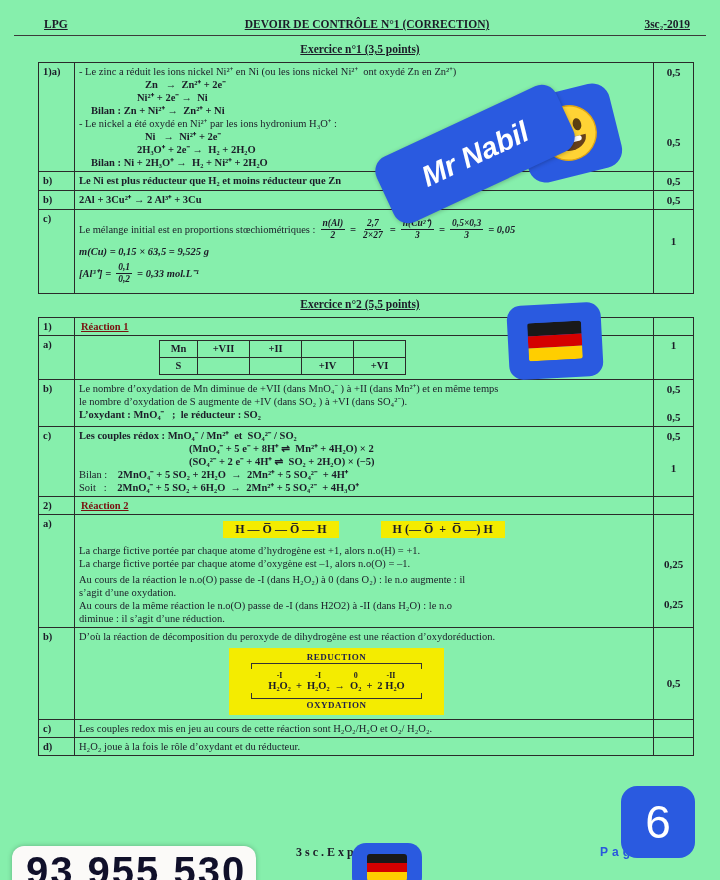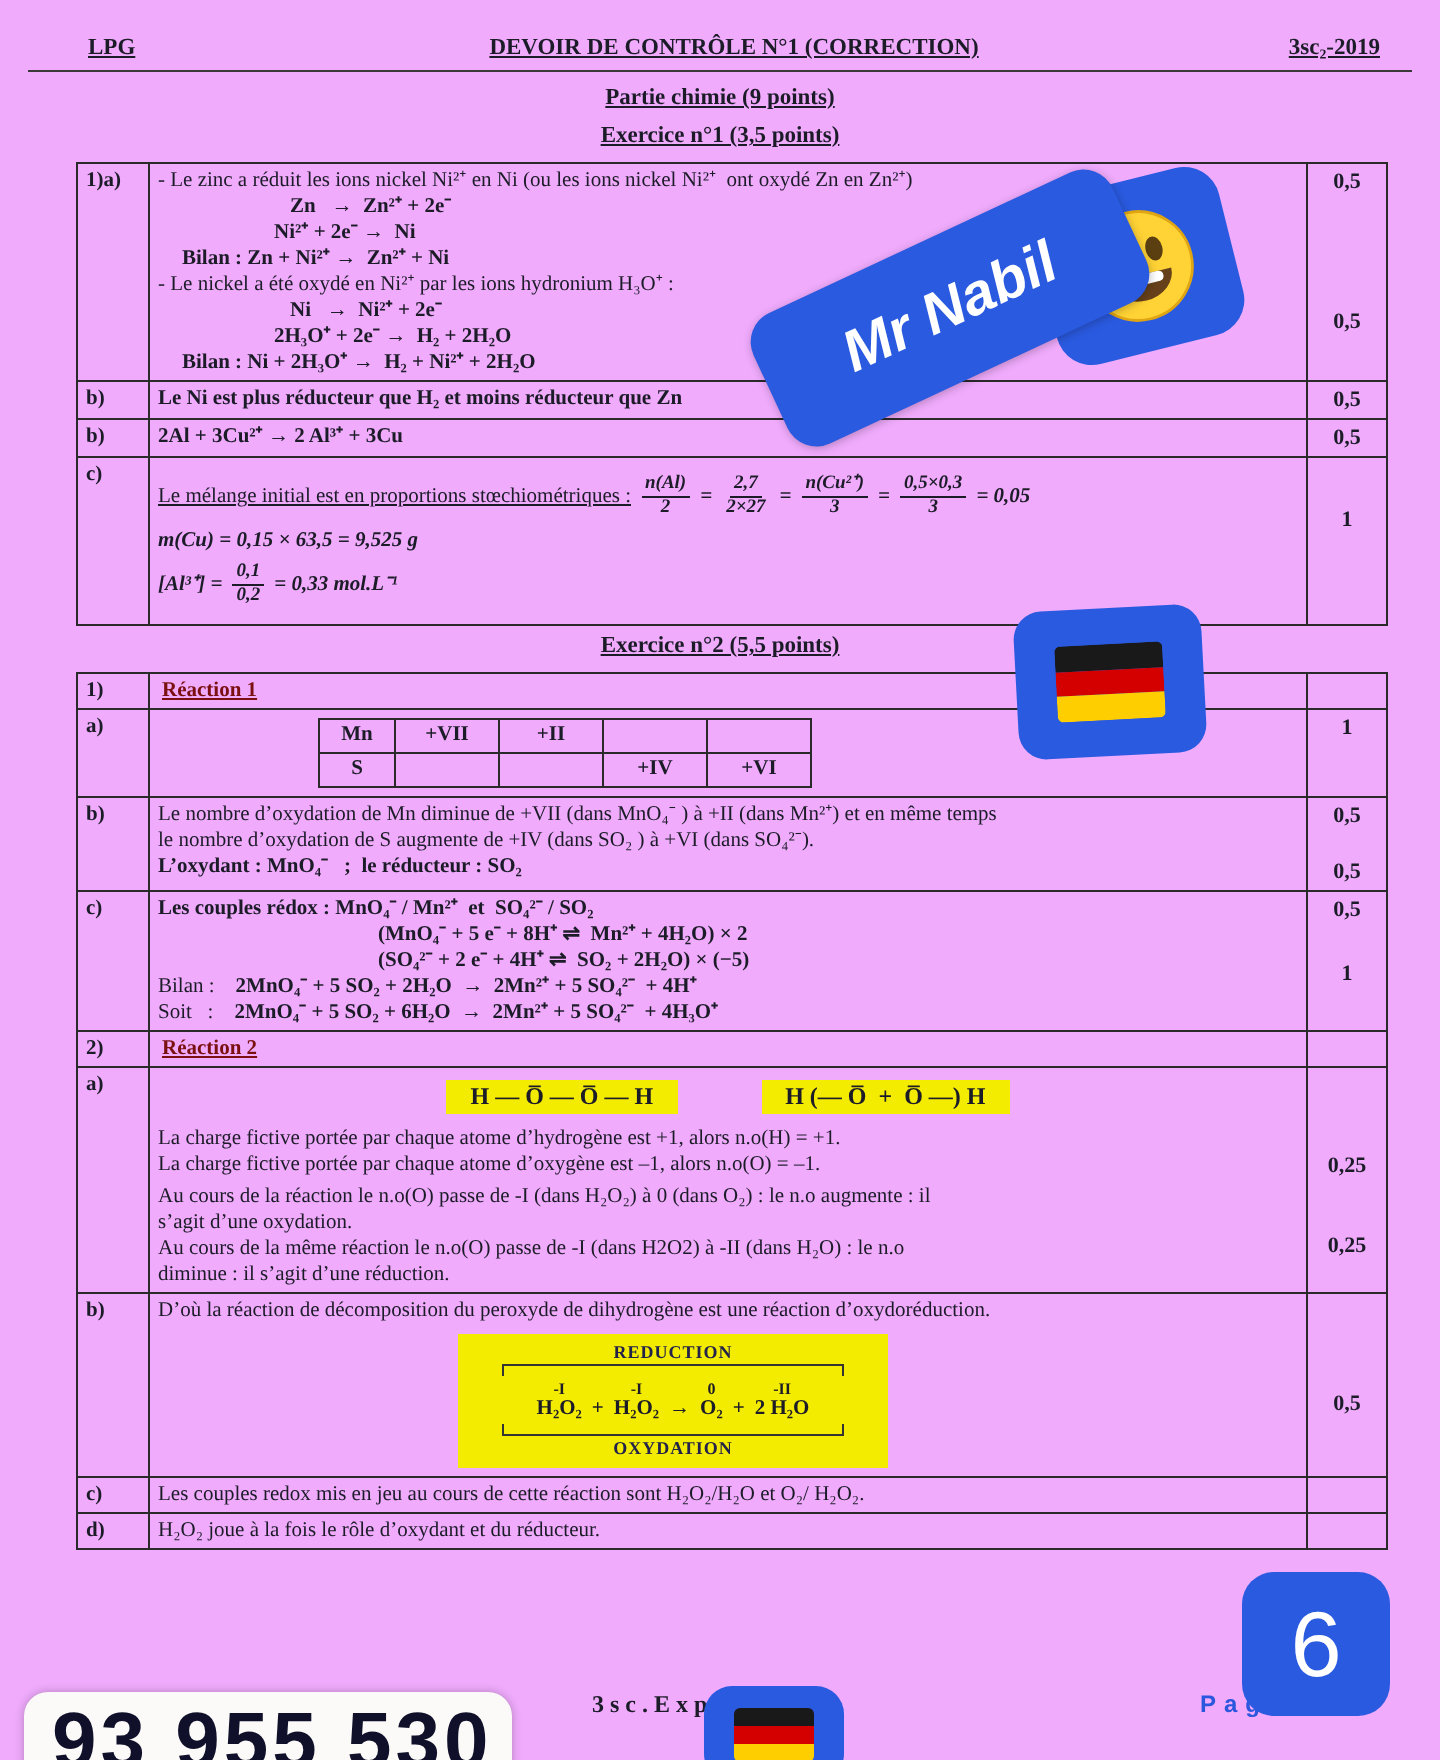--- a/index.html
+++ b/index.html
@@ -1,18 +1,18 @@
 <!DOCTYPE html>
 <html><head>
 <meta charset="utf-8">
 <style>
   * { margin:0; padding:0; box-sizing:border-box; }
   html,body { width:720px; height:880px; }
   body { background:#b9b7b2; font-family:"Liberation Serif", serif; }
-  .page { position:relative; width:720px; height:880px; background:#f0abfc; overflow:hidden; color:#1c1c28; }
+  .page { position:relative; width:720px; height:880px; background:#86efac; overflow:hidden; color:#1c1c28; }
 
   
   .header { display:flex; align-items:baseline; padding:18px 30px 0 44px; }
   .header span { font-weight:bold; text-decoration:underline; font-size:11.5px; }
   .hleft { width:90px; }
   .htitle { flex:1; text-align:center; }
   .hright { width:90px; text-align:right; }
   .rule { border-top:1.5px solid #3a3a3a; margin:5px 14px 0 14px; }
 
   .center-title { text-align:center; font-weight:bold; text-decoration:underline; font-size:11.5px; margin-top:7px; }
@@ -35,21 +35,21 @@
 
   .ln { min-height:13px; white-space:pre-wrap; }
   .eq { font-weight:bold; }
   .i1 { padding-left:66px; }
   .i2 { padding-left:58px; }
   .bil { padding-left:12px; }
   .ctr { padding-left:110px; }
 
   
   .fracline { display:flex; align-items:center; gap:5px; font-weight:bold; font-style:italic; flex-wrap:nowrap; margin:2px 0; }
-  .fracline .intro { font-weight:normal; font-style:normal;text-decoration:underline; }
+  .fracline .intro { font-weight:normal; font-style:normal; }
   .frac { display:inline-flex; flex-direction:column; align-items:center; line-height:11px; font-size:9.5px; }
   .frac .fn { border-bottom:1px solid #1c1c28; padding:0 2px; }
   .frac .fd { padding:0 2px; }
   .al { margin-top:4px; }
 
   
   table.ox { border-collapse:collapse; margin:2px 0 2px 80px; font-size:10.5px; }
   table.ox td { border:1.2px solid #2a2a2a; text-align:center; font-weight:bold; padding:1px 8px; min-width:52px; line-height:14px; }
   table.ox td:first-child { min-width:38px; }
 
@@ -96,21 +96,20 @@
 
 <div class="page">
 
   <div class="header">
     <span class="hleft">LPG</span>
     <span class="htitle">DEVOIR DE CONTRÔLE N°1 (CORRECTION)</span>
     <span class="hright">3sc₂-2019</span>
   </div>
   <div class="rule"></div>
 
-  <div class="center-title">Partie chimie (9 points)</div>
   <div class="center-title">Exercice n°1 (3,5 points)</div>
 
   <table class="main">
     <tbody>
         <tr>
       <td class="lbl">1)a)</td>
       <td class="ct">
         <div class="ln">- Le zinc a réduit les ions nickel Ni²⁺ en Ni (ou les ions nickel Ni²⁺  ont oxydé Zn en Zn²⁺)</div>
         <div class="ln eq i1">Zn   →  Zn²⁺ + 2e⁻</div>
         <div class="ln eq i2">Ni²⁺ + 2e⁻ →  Ni</div>

